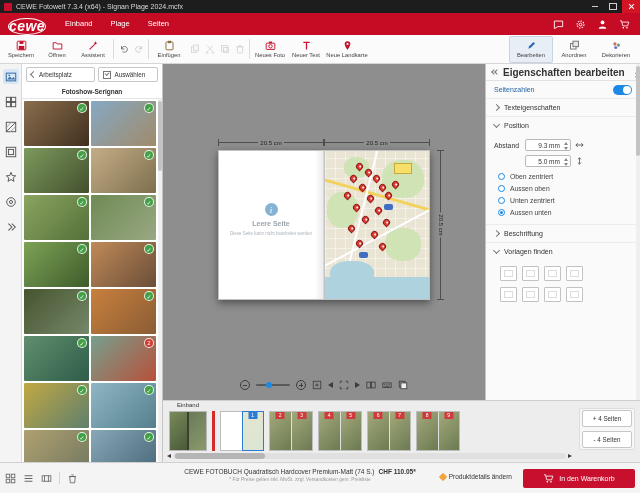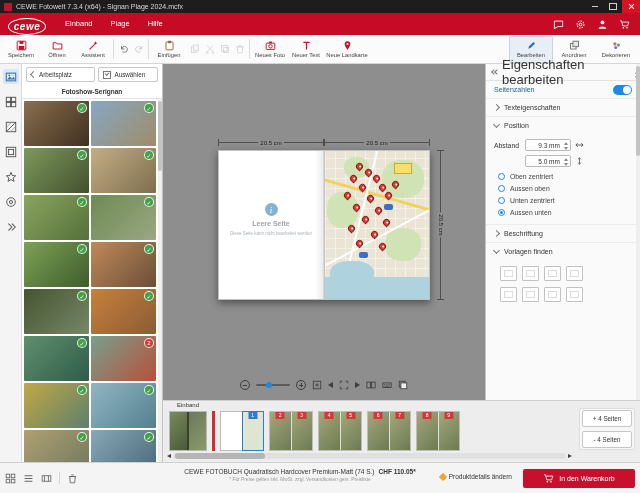--- a/index.html
+++ b/index.html
@@ -14,21 +14,21 @@
   .tb-btn{width:18px;height:13px;display:flex;align-items:center;justify-content:center;position:relative;}
   .min-glyph{width:6px;height:1px;background:#cfcfcf;}
   .max-glyph{width:6px;height:5px;border:1px solid #cfcfcf;}
   .tb-close{background:#d41324;}
   .x-glyph{position:relative;width:7px;height:7px;}
   .x-glyph::before,.x-glyph::after{content:"";position:absolute;left:3px;top:0;width:1px;height:7px;background:#fff;}
   .x-glyph::before{transform:rotate(45deg);} .x-glyph::after{transform:rotate(-45deg);}
 
   
   .menubar{position:absolute;left:0;top:13px;width:640px;height:22px;background:#c60c24;display:flex;align-items:center;}
-  .logo{width:36px;height:15px;border:1px solid #fff;border-radius:50%;margin:4px 10px 0 8px;display:flex;align-items:center;justify-content:center;color:#fff;font-size:10px;font-weight:bold;font-style:italic;letter-spacing:.5px;}
+  .logo{width:36px;height:15px;border:1px solid #fff;border-radius:50%;margin:4px 10px 0 8px;display:flex;align-items:center;justify-content:center;color:#fff;font-size:14px;font-weight:bold;font-style:italic;letter-spacing:.5px;}
   .menu-item{color:#fff;font-size:7.5px;padding:0 9px;line-height:22px;}
   .menu-icons{margin-left:auto;display:flex;align-items:center;gap:11px;margin-right:10px;}
   .micon svg{display:block;width:11px;height:11px;}
 
   
   .toolbar{position:absolute;left:0;top:35px;width:640px;height:29px;background:#fbfbfb;border-bottom:1px solid #d6d6d6;display:flex;align-items:center;padding:0 3px;box-sizing:border-box;}
   .tbtn{display:flex;flex-direction:column;align-items:center;justify-content:center;width:36px;height:27px;gap:1px;}
   .tbtn .lbl{font-size:5.8px;color:#444;white-space:nowrap;}
   .tbtn svg{width:11px;height:11px;display:block;}
   .tbtn.wide{width:46px;}
@@ -111,21 +111,21 @@
   .zi.plus::after{content:"";position:absolute;left:3.5px;top:2px;width:1px;height:4px;background:#3c3c3c;}
   .zslider{width:34px;height:2px;background:#5a5a5a;border-radius:1px;position:relative;}
   .zknob{position:absolute;left:28%;top:-2px;width:6px;height:6px;border-radius:50%;background:#1e88e5;}
   .tri-l{width:0;height:0;border-top:3.5px solid transparent;border-bottom:3.5px solid transparent;border-right:5px solid #3c3c3c;}
   .tri-r{width:0;height:0;border-top:3.5px solid transparent;border-bottom:3.5px solid transparent;border-left:5px solid #3c3c3c;}
   .zsvg svg{width:10px;height:10px;display:block;}
 
   
   .rightpanel{position:absolute;left:485px;top:64px;width:155px;height:336px;background:#fafafa;border-left:1px solid #c4c4c4;box-sizing:border-box;font-size:7px;color:#333;}
   .rp-head{height:16px;display:flex;align-items:center;padding:0 6px;border-bottom:1px solid #e2e2e2;gap:4px;}
-  .rp-title{font-weight:normal;font-size:13px;}
+  .rp-title{font-weight:bold;font-size:10px;}
   .dbl-chev{width:7px;height:7px;position:relative;}
   .dbl-chev::before,.dbl-chev::after{content:"";position:absolute;top:1.5px;width:3px;height:3px;border-left:1px solid #777;border-bottom:1px solid #777;transform:rotate(45deg);}
   .dbl-chev::before{left:0;} .dbl-chev::after{left:3px;}
   .rp-row{display:flex;align-items:center;padding:0 8px;height:17px;border-bottom:1px solid #ececec;gap:5px;}
   .chev-r{width:4px;height:4px;border-right:1px solid #777;border-bottom:1px solid #777;transform:rotate(-45deg);}
   .chev-d{width:4px;height:4px;border-right:1px solid #777;border-bottom:1px solid #777;transform:rotate(45deg);margin-top:-2px;}
   .toggle{margin-left:auto;width:19px;height:10px;border-radius:5px;background:#1e88e5;position:relative;}
   .toggle::after{content:"";position:absolute;right:1px;top:1px;width:8px;height:8px;background:#fff;border-radius:50%;}
   .abstand-block{padding:5px 8px 2px 8px;display:flex;gap:6px;}
   .abstand-label{font-size:6.8px;margin-top:3px;}
@@ -203,21 +203,21 @@
       <span class="tb-btn tb-close">
           <span class="x-glyph"></span>
         </span>
     </span>
   </div>
 
   <div class="menubar">
     <div class="logo">cewe</div>
     <span class="menu-item">Einband</span>
     <span class="menu-item">Plage</span>
-    <span class="menu-item">Hilfe</span>
+    <span class="menu-item">Seiten</span>
     <div class="menu-icons">
       <span class="micon">
           <svg viewBox="0 0 16 16">
             <path d="M2 3h12v8H7l-5 3z" fill="none" stroke="#fff" stroke-width="1.3"></path>
           </svg>
         </span>
       <span class="micon">
           <svg viewBox="0 0 16 16">
             <circle cx="8" cy="8" r="5" fill="none" stroke="#fff" stroke-width="1.6" stroke-dasharray="2.2 1.6"></circle>
             <circle cx="8" cy="8" r="2" fill="none" stroke="#fff" stroke-width="1.3"></circle>

